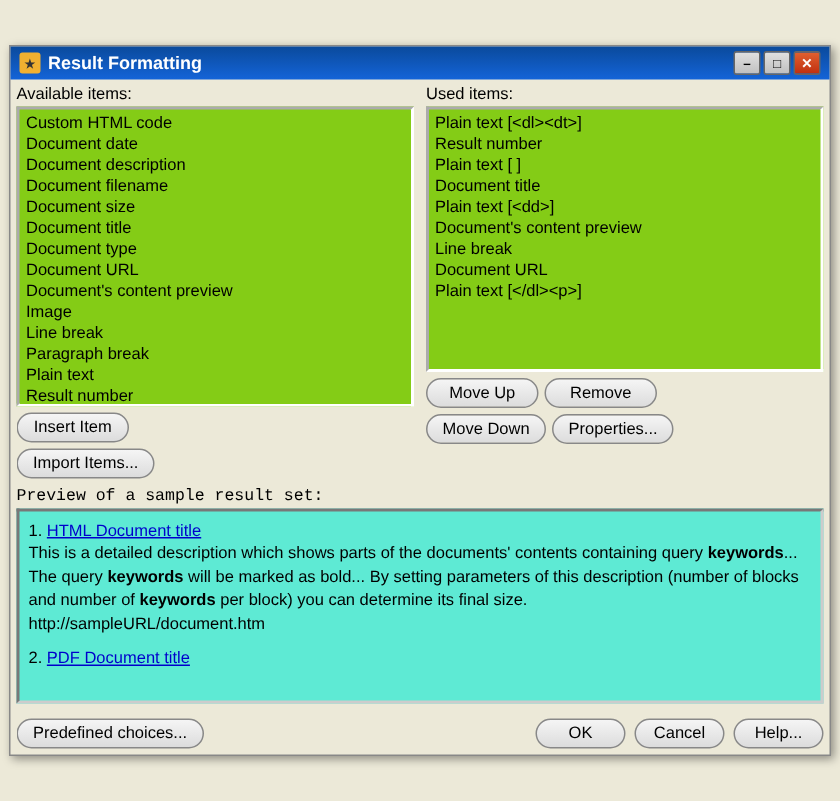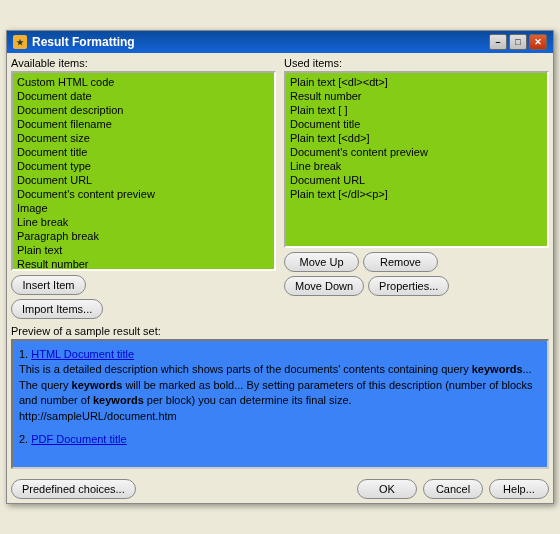--- a/index.html
+++ b/index.html
@@ -118,24 +118,25 @@
       font-size: 11px;
       cursor: pointer;
       min-width: 75px;
       text-align: center;
       color: #000;
     }
     .preview-label {
       font-size: 11px;
       color: #000;
       margin-bottom: 2px;
+      font-family: Liberation Mono, monospace;
     }
     .preview-box {
       border: 2px inset #ccc;
-      background: #3b82f6;
+      background: #5eead4;
       height: 130px;
       overflow-y: scroll;
       padding: 6px;
       font-size: 11px;
       line-height: 1.4;
     }
     .preview-entry {
       margin-bottom: 8px;
     }
     .preview-link {

